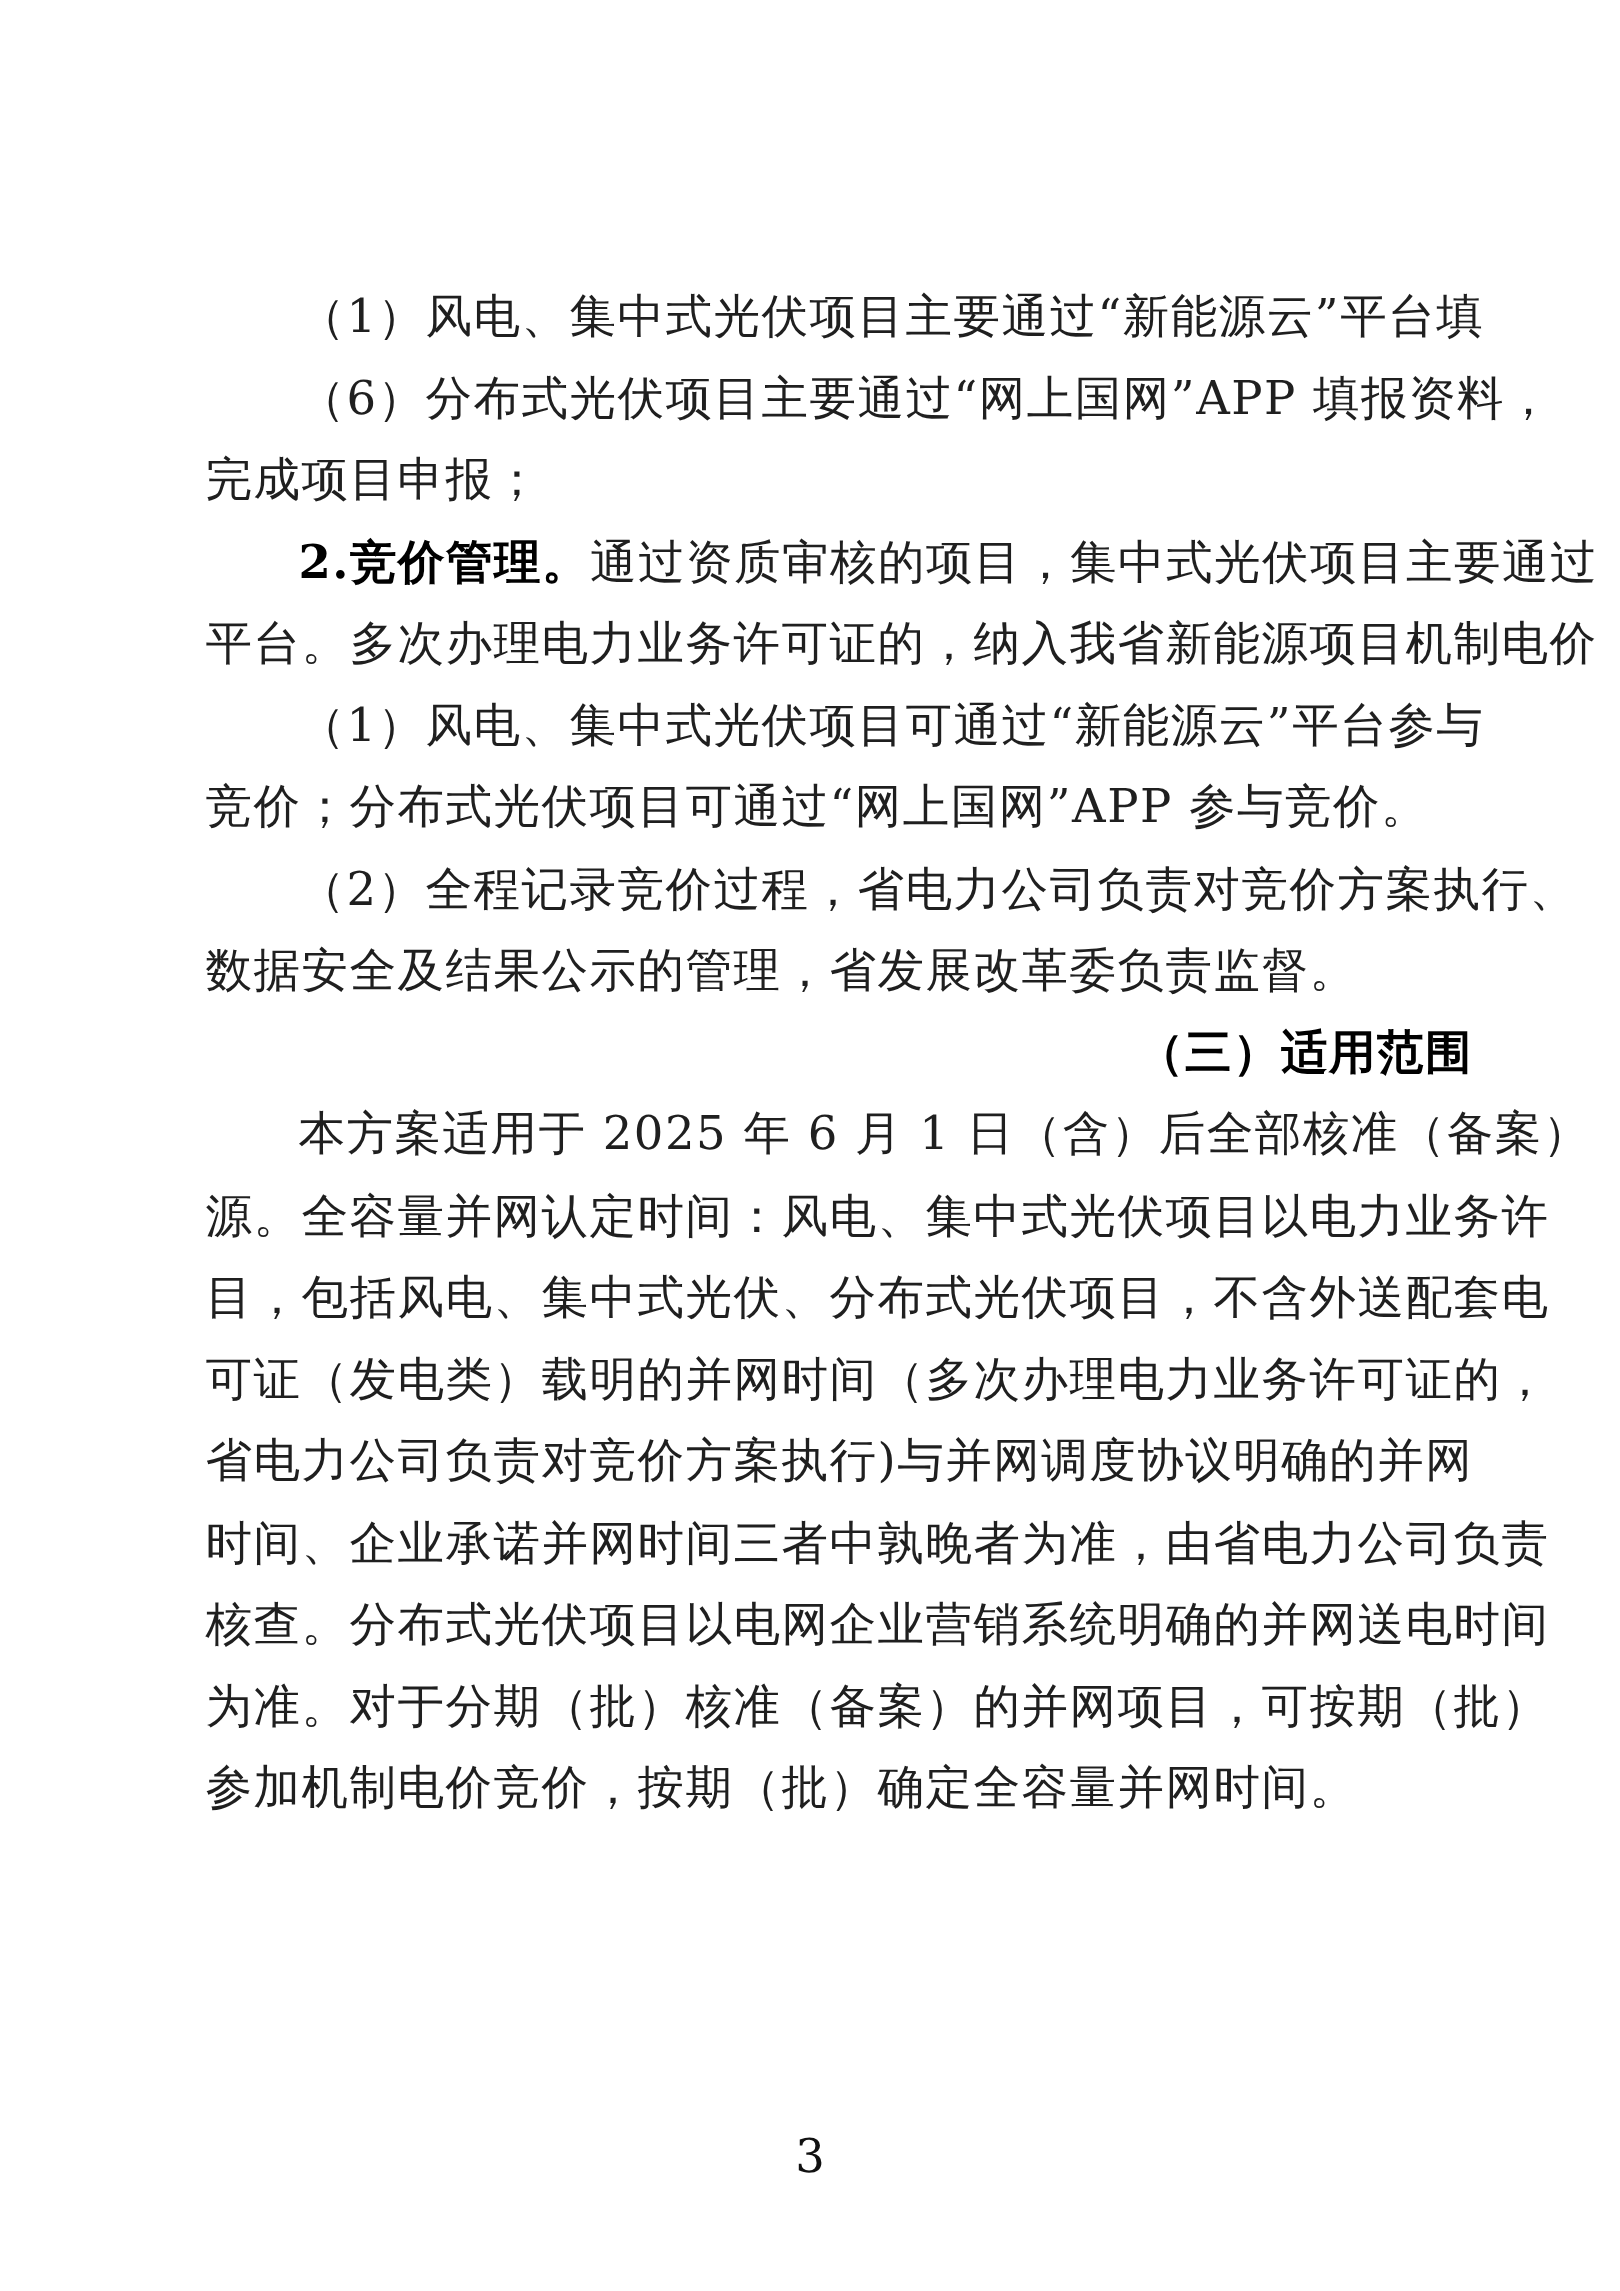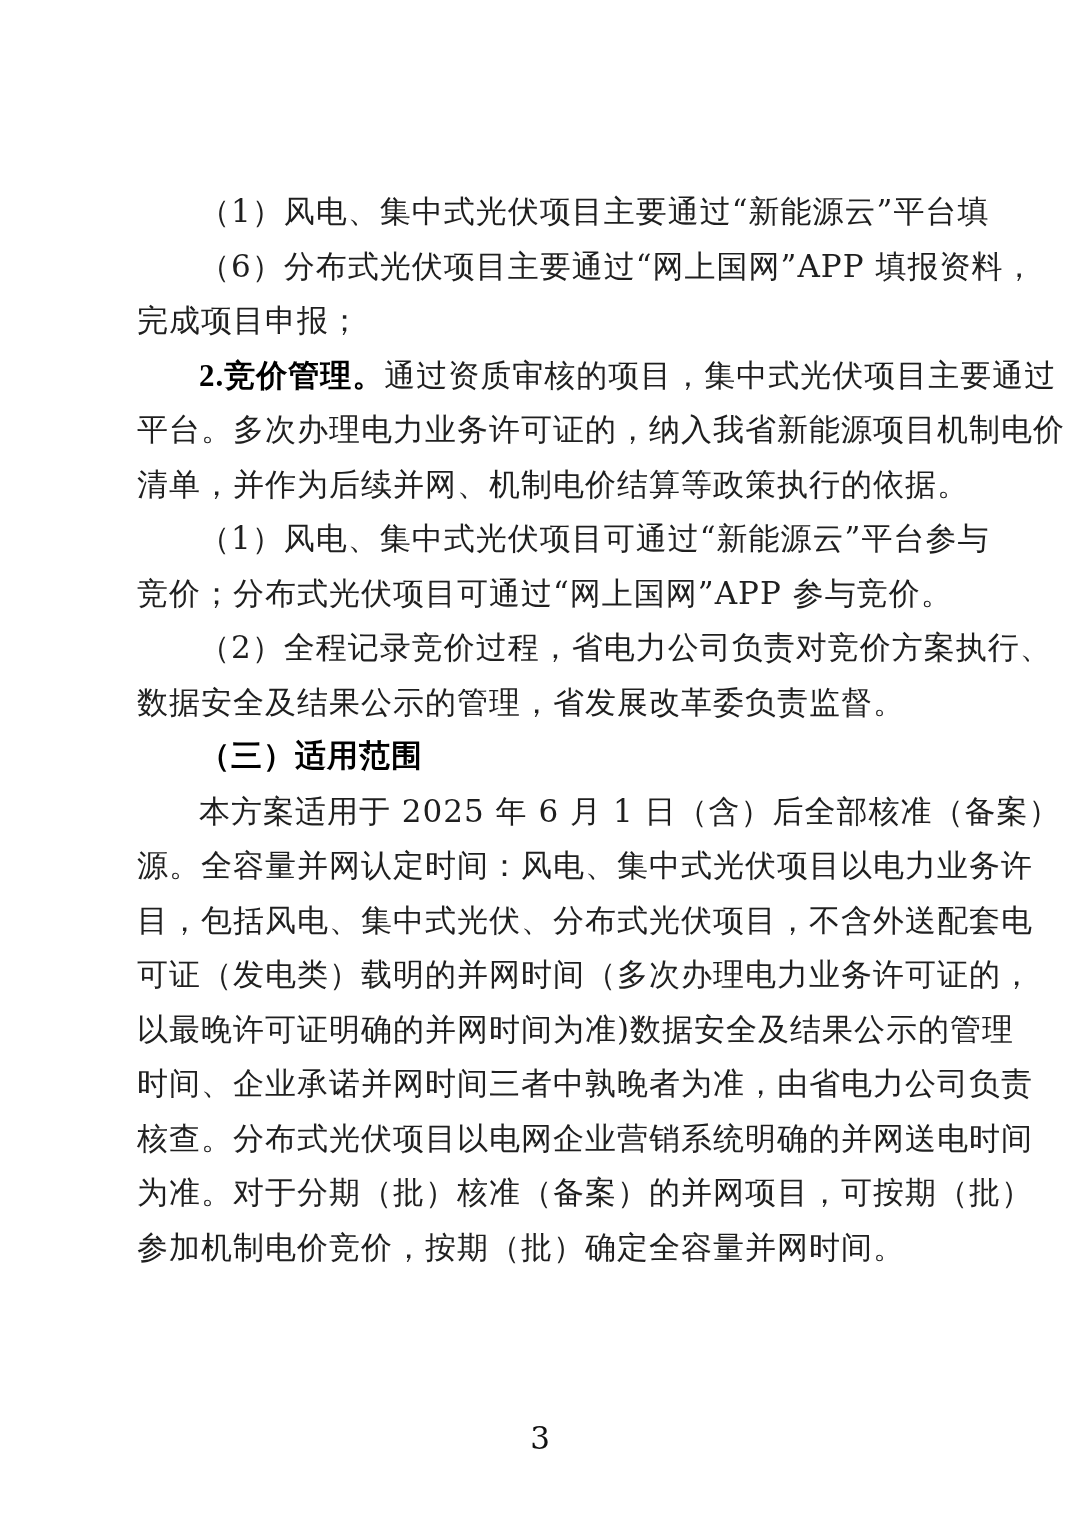--- a/index.html
+++ b/index.html
@@ -24,26 +24,26 @@
   .line {
     height: 54.5px;
     line-height: 54.5px;
     font-size: 31px;
     letter-spacing: 1px;
     color: #1f1f1f;
     white-space: pre;
   }
   .line.indent {
     text-indent: 62px;
+    text-align: right;
   }
   .line .bold,
   .line.bold {
     font-weight: 700;
     color: #000000;
-    font-family: Liberation Serif, serif;
   }
   .footer {
     position: absolute;
     left: 0;
     top: 1418px;
     width: 100%;
     text-align: center;
     font-size: 31px;
     line-height: 40px;
     color: #111111;
@@ -52,30 +52,29 @@
 </head>
 <body>
 
 <div class="page">
   <div class="content">
     <div class="line indent">（1）风电、集中式光伏项目主要通过“新能源云”平台填</div>
     <div class="line indent">（6）分布式光伏项目主要通过“网上国网”APP 填报资料，</div>
     <div class="line">完成项目申报；</div>
     <div class="line indent"><span class="bold">2.竞价管理。</span><span>通过资质审核的项目，集中式光伏项目主要通过</span></div>
     <div class="line">平台。多次办理电力业务许可证的，纳入我省新能源项目机制电价</div>
-    <div class="line">清单，并作为后续并网、机制电价结算等政策执行的依据。</div>
     <div class="line indent">（1）风电、集中式光伏项目可通过“新能源云”平台参与</div>
     <div class="line">竞价；分布式光伏项目可通过“网上国网”APP 参与竞价。</div>
     <div class="line indent">（2）全程记录竞价过程，省电力公司负责对竞价方案执行、</div>
     <div class="line">数据安全及结果公示的管理，省发展改革委负责监督。</div>
     <div class="line indent bold">（三）适用范围</div>
     <div class="line indent">本方案适用于 2025 年 6 月 1 日（含）后全部核准（备案）</div>
     <div class="line">源。全容量并网认定时间：风电、集中式光伏项目以电力业务许</div>
     <div class="line">目，包括风电、集中式光伏、分布式光伏项目，不含外送配套电</div>
     <div class="line">可证（发电类）载明的并网时间（多次办理电力业务许可证的，</div>
-    <div class="line">以最晚许可证明确的并网时间为准)数据安全及结果公示的管理</div>
+    <div class="line">省电力公司负责对竞价方案执行)与并网调度协议明确的并网</div>
     <div class="line">时间、企业承诺并网时间三者中孰晚者为准，由省电力公司负责</div>
     <div class="line">核查。分布式光伏项目以电网企业营销系统明确的并网送电时间</div>
     <div class="line">为准。对于分期（批）核准（备案）的并网项目，可按期（批）</div>
     <div class="line">参加机制电价竞价，按期（批）确定全容量并网时间。</div>
   </div>
   <div class="footer">3</div>
 </div>
 
 </body></html>

